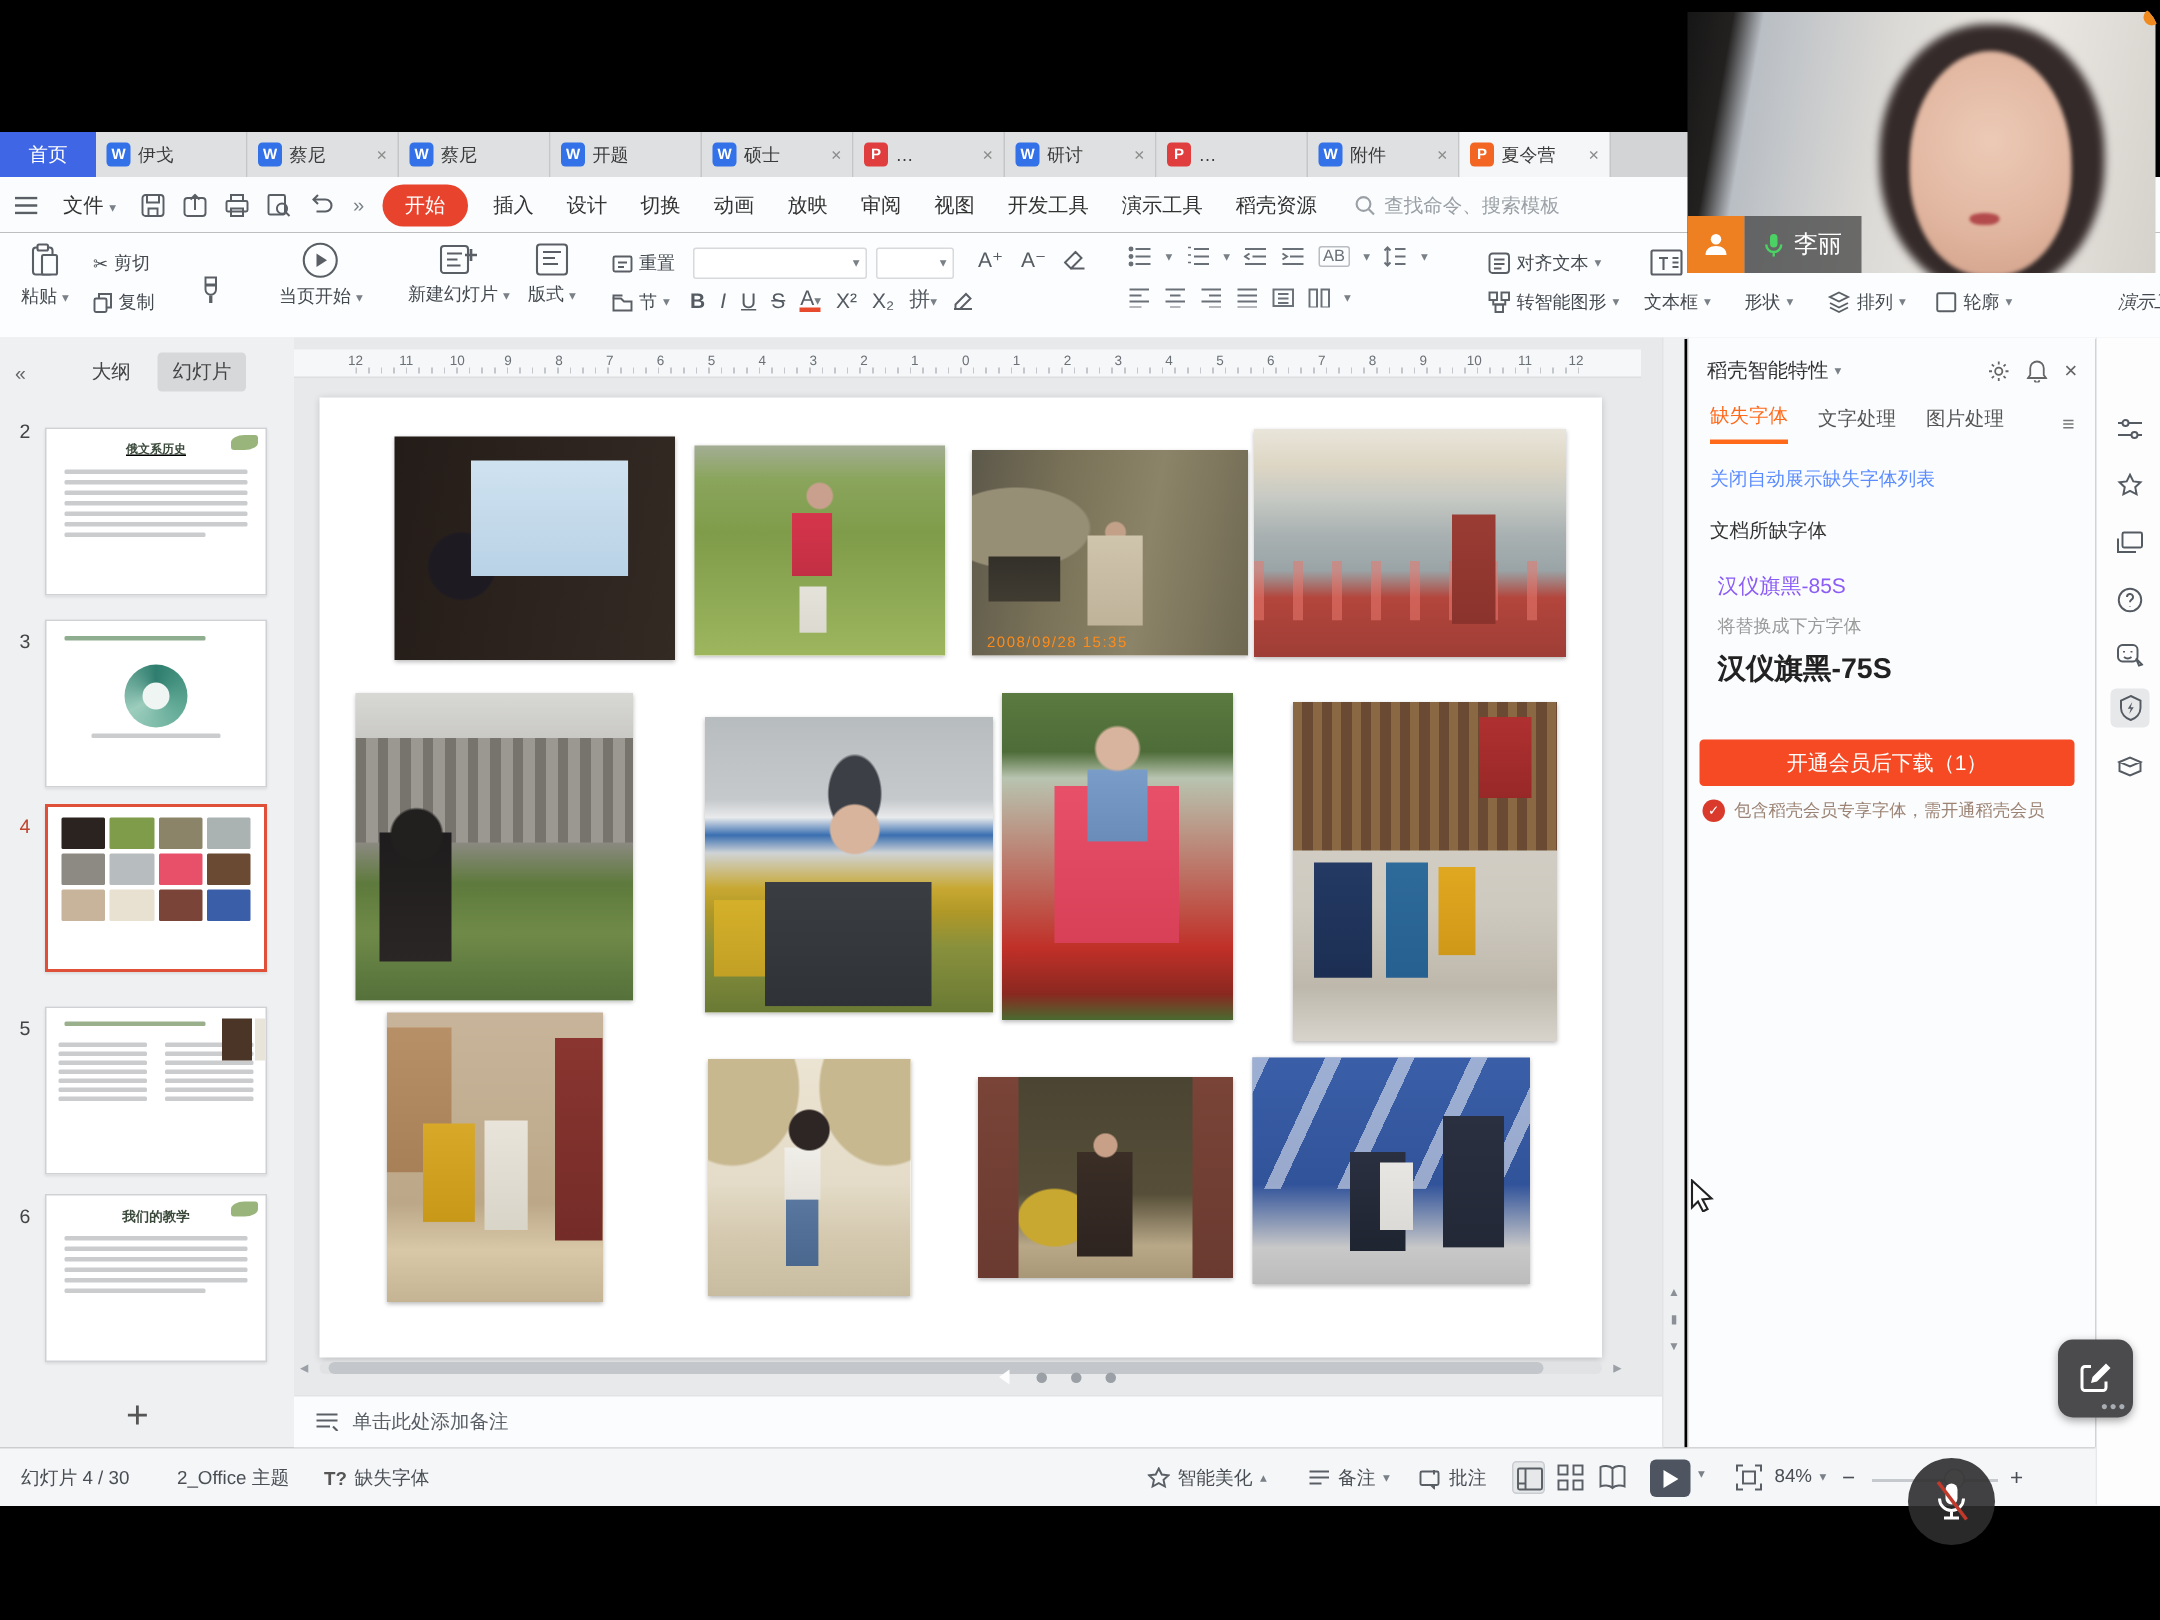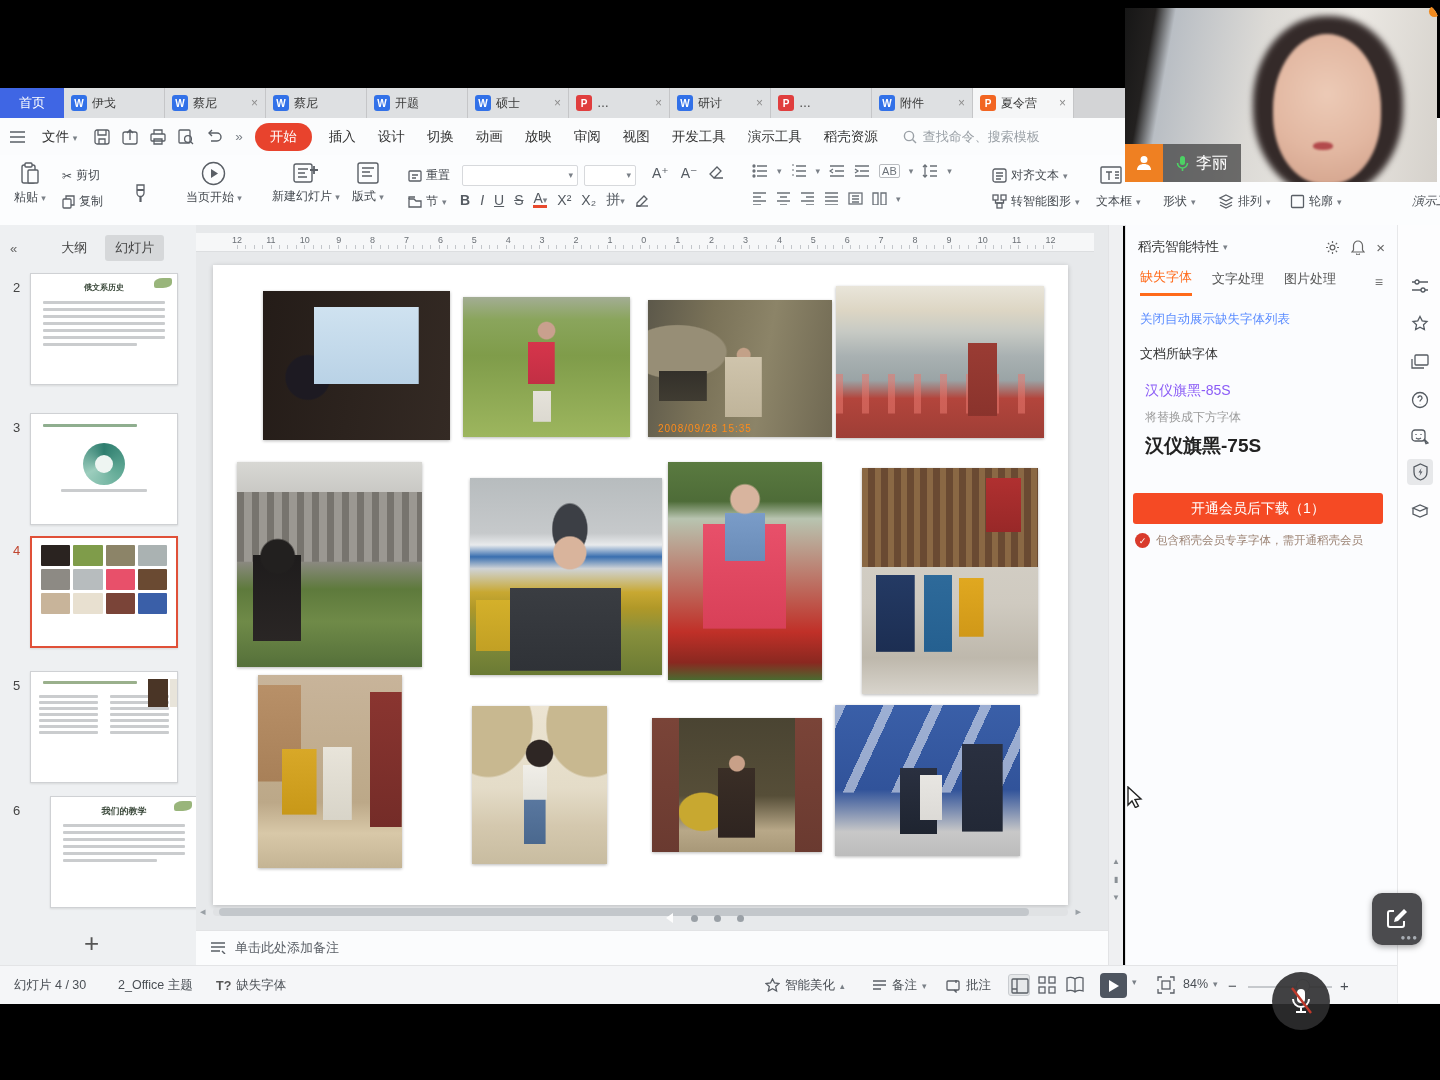--- a/index.html
+++ b/index.html
@@ -533,21 +533,21 @@
     </div>
   </div>
 
   <div class="sidebar">
     <div class="sb-head">
       <span style="margin-left:10px;color:#666;">«</span>
       <span class="sb-tab" style="margin-left:34px;">大纲</span>
       <span class="sb-tab active" style="margin-left:8px;">幻灯片</span>
     </div>
     <span class="snum" style="top:55px;">2</span>
-    <div class="thumb" style="top:48px;">
+    <div class="thumb" style="top:60px;text-decoration:underline;">
       <div class="leaf"></div>
       <div class="tt">俄文系历史</div>
       <div style="margin-top:8px;">
           <div class="tl"></div>
           <div class="tl"></div>
           <div class="tl"></div>
           <div class="tl"></div>
           <div class="tl"></div>
           <div class="tl"></div>
           <div class="tl short"></div>
@@ -595,21 +595,21 @@
             <div class="tl"></div>
             <div class="tl"></div>
             <div class="tl"></div>
             <div class="tl"></div>
             <div class="tl"></div>
             <div class="tl"></div>
           </div>
       </div>
     </div>
     <span class="snum" style="top:578px;">6</span>
-    <div class="thumb" style="top:571px;margin-left:20px;">
+    <div class="thumb" style="top:571px;">
       <div class="leaf"></div>
       <div class="tt" style="font-size:9px;">我们的教学</div>
       <div style="margin-top:6px;">
           <div class="tl"></div>
           <div class="tl"></div>
           <div class="tl"></div>
           <div class="tl"></div>
           <div class="tl"></div>
           <div class="tl short"></div>
         </div>

